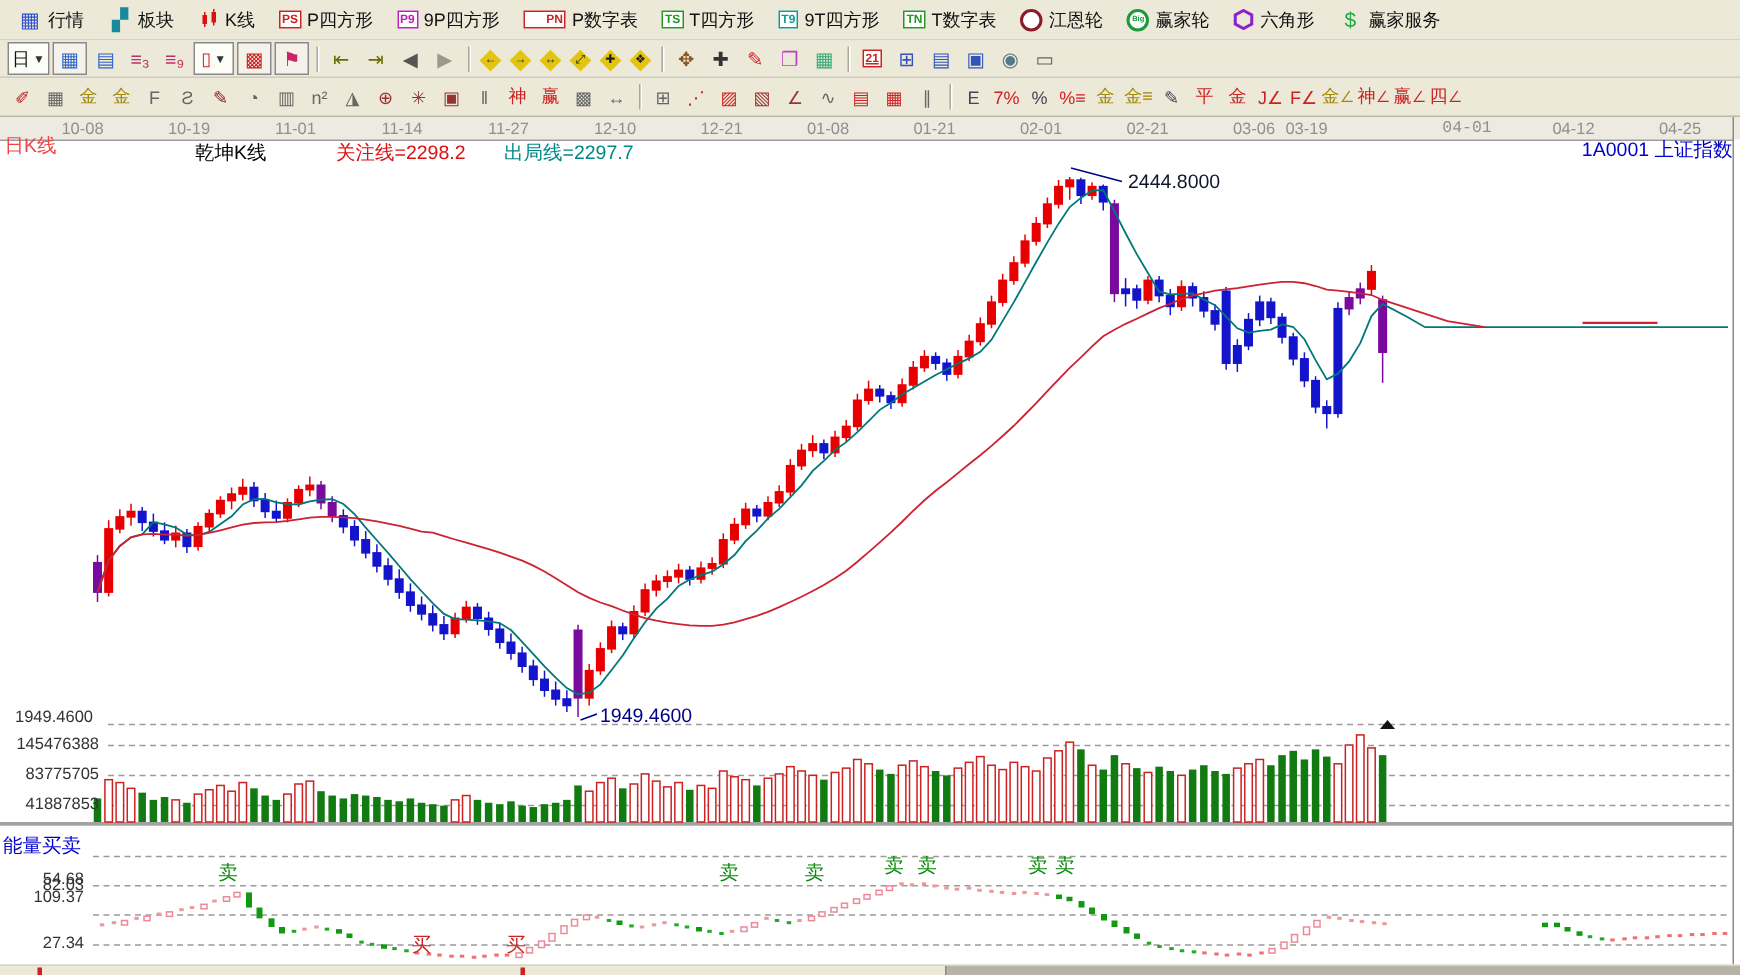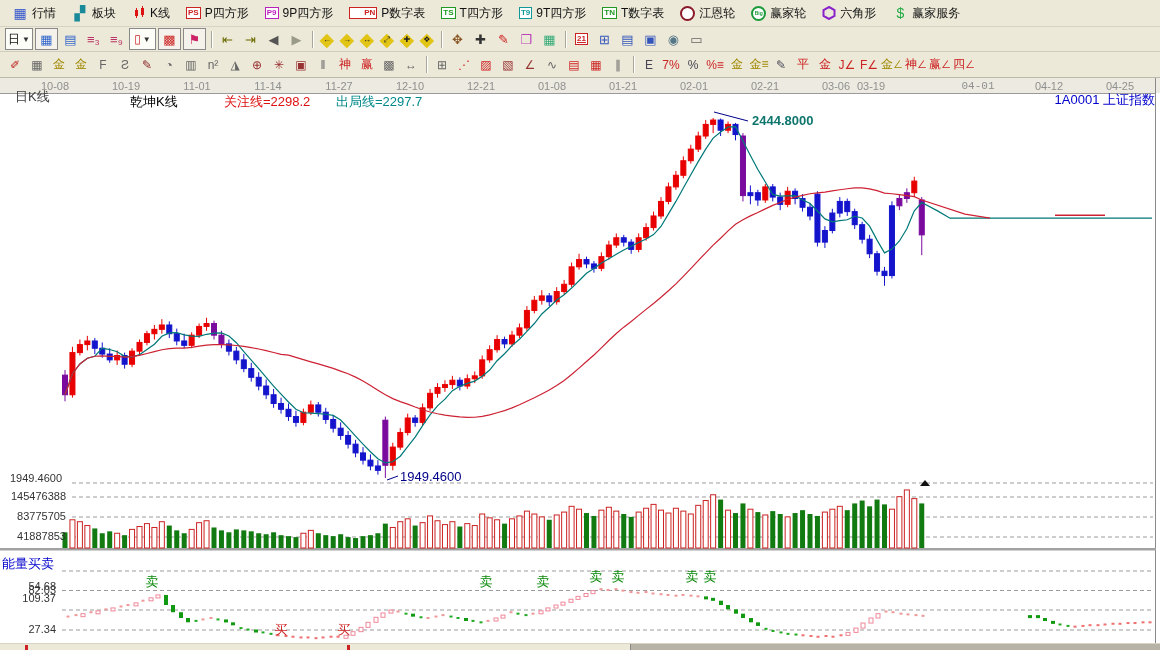--- a/index.html
+++ b/index.html
@@ -732,42 +732,42 @@
         <span class="datelab" style="left: 597px;">01-21</span>
         <span class="datelab" style="left: 668px;">02-01</span>
         <span class="datelab" style="left: 739px;">02-21</span>
         <span class="datelab" style="left: 810px;">03-06</span>
         <span class="datelab" style="left: 845px;">03-19</span>
         <span class="datelab" style="left: 952px; font-family: Liberation Mono, monospace;">04-01</span>
         <span class="datelab" style="left: 1023px;">04-12</span>
         <span class="datelab" style="left: 1094px;">04-25</span>
       </div>
 
-    <div class="ov" style="left:3px;top:12px;color:#404040;font-size:13px;margin-left:12px;">日K线</div>
+    <div class="ov" style="left:3px;top:12px;color:#ef4444;font-size:13px;">日K线</div>
     <div class="ov" style="left:130px;top:17px;color:#000;font-size:13px;">乾坤K线</div>
     <div class="ov" style="left:224px;top:17px;color:#dd1111;font-size:13px;">关注线=2298.2</div>
     <div class="ov" style="left:336px;top:17px;color:#008888;font-size:13px;">出局线=2297.7</div>
     <div class="ov" style="right:5px;top:15px;color:#0000cc;font-size:13px;">1A0001  上证指数</div>
 
     <div class="ov rlab" style="left:6px;top:394px;width:56px;">1949.4600</div>
     <div id="volLabels">
         <div class="ov rlab" style="left: 4px; width: 62px; top: 412px;">145476388</div>
         <div class="ov rlab" style="left: 4px; width: 62px; top: 432px;">83775705</div>
         <div class="ov rlab" style="left: 4px; width: 62px; top: 452px;">41887853</div>
       </div>
     <div id="indLabels">
         <div class="ov rlab" style="left: 4px; width: 52px; top: 514px;">109.37</div>
         <div class="ov rlab" style="left: 4px; width: 52px; top: 505.7px;">82.03</div>
         <div class="ov rlab" style="left: 4px; width: 52px; top: 502px;">54.68</div>
         <div class="ov rlab" style="left: 4px; width: 52px; top: 545.1px;">27.34</div>
       </div>
 
     <div class="ov" style="left:2px;top:479px;color:#0000cc;font-size:13px;">能量买卖</div>
 
-    <div class="ov" style="left:752px;top:36px;color:#0f766e;font-size:13px;font-weight:bold;">2444.8000</div>
+    <div class="ov" style="left:752px;top:36px;color:#0f172a;font-size:13px;">2444.8000</div>
     <div class="ov" style="left:400px;top:392px;color:#000088;font-size:13px;">1949.4600</div>
   </div>
 
   <div class="scroll" id="scroll">
     <div class="thumb"></div>
   <div class="tick" style="left: 25px;"></div>
       <div class="tick" style="left: 347px;"></div>
     </div>
 </div>
 

